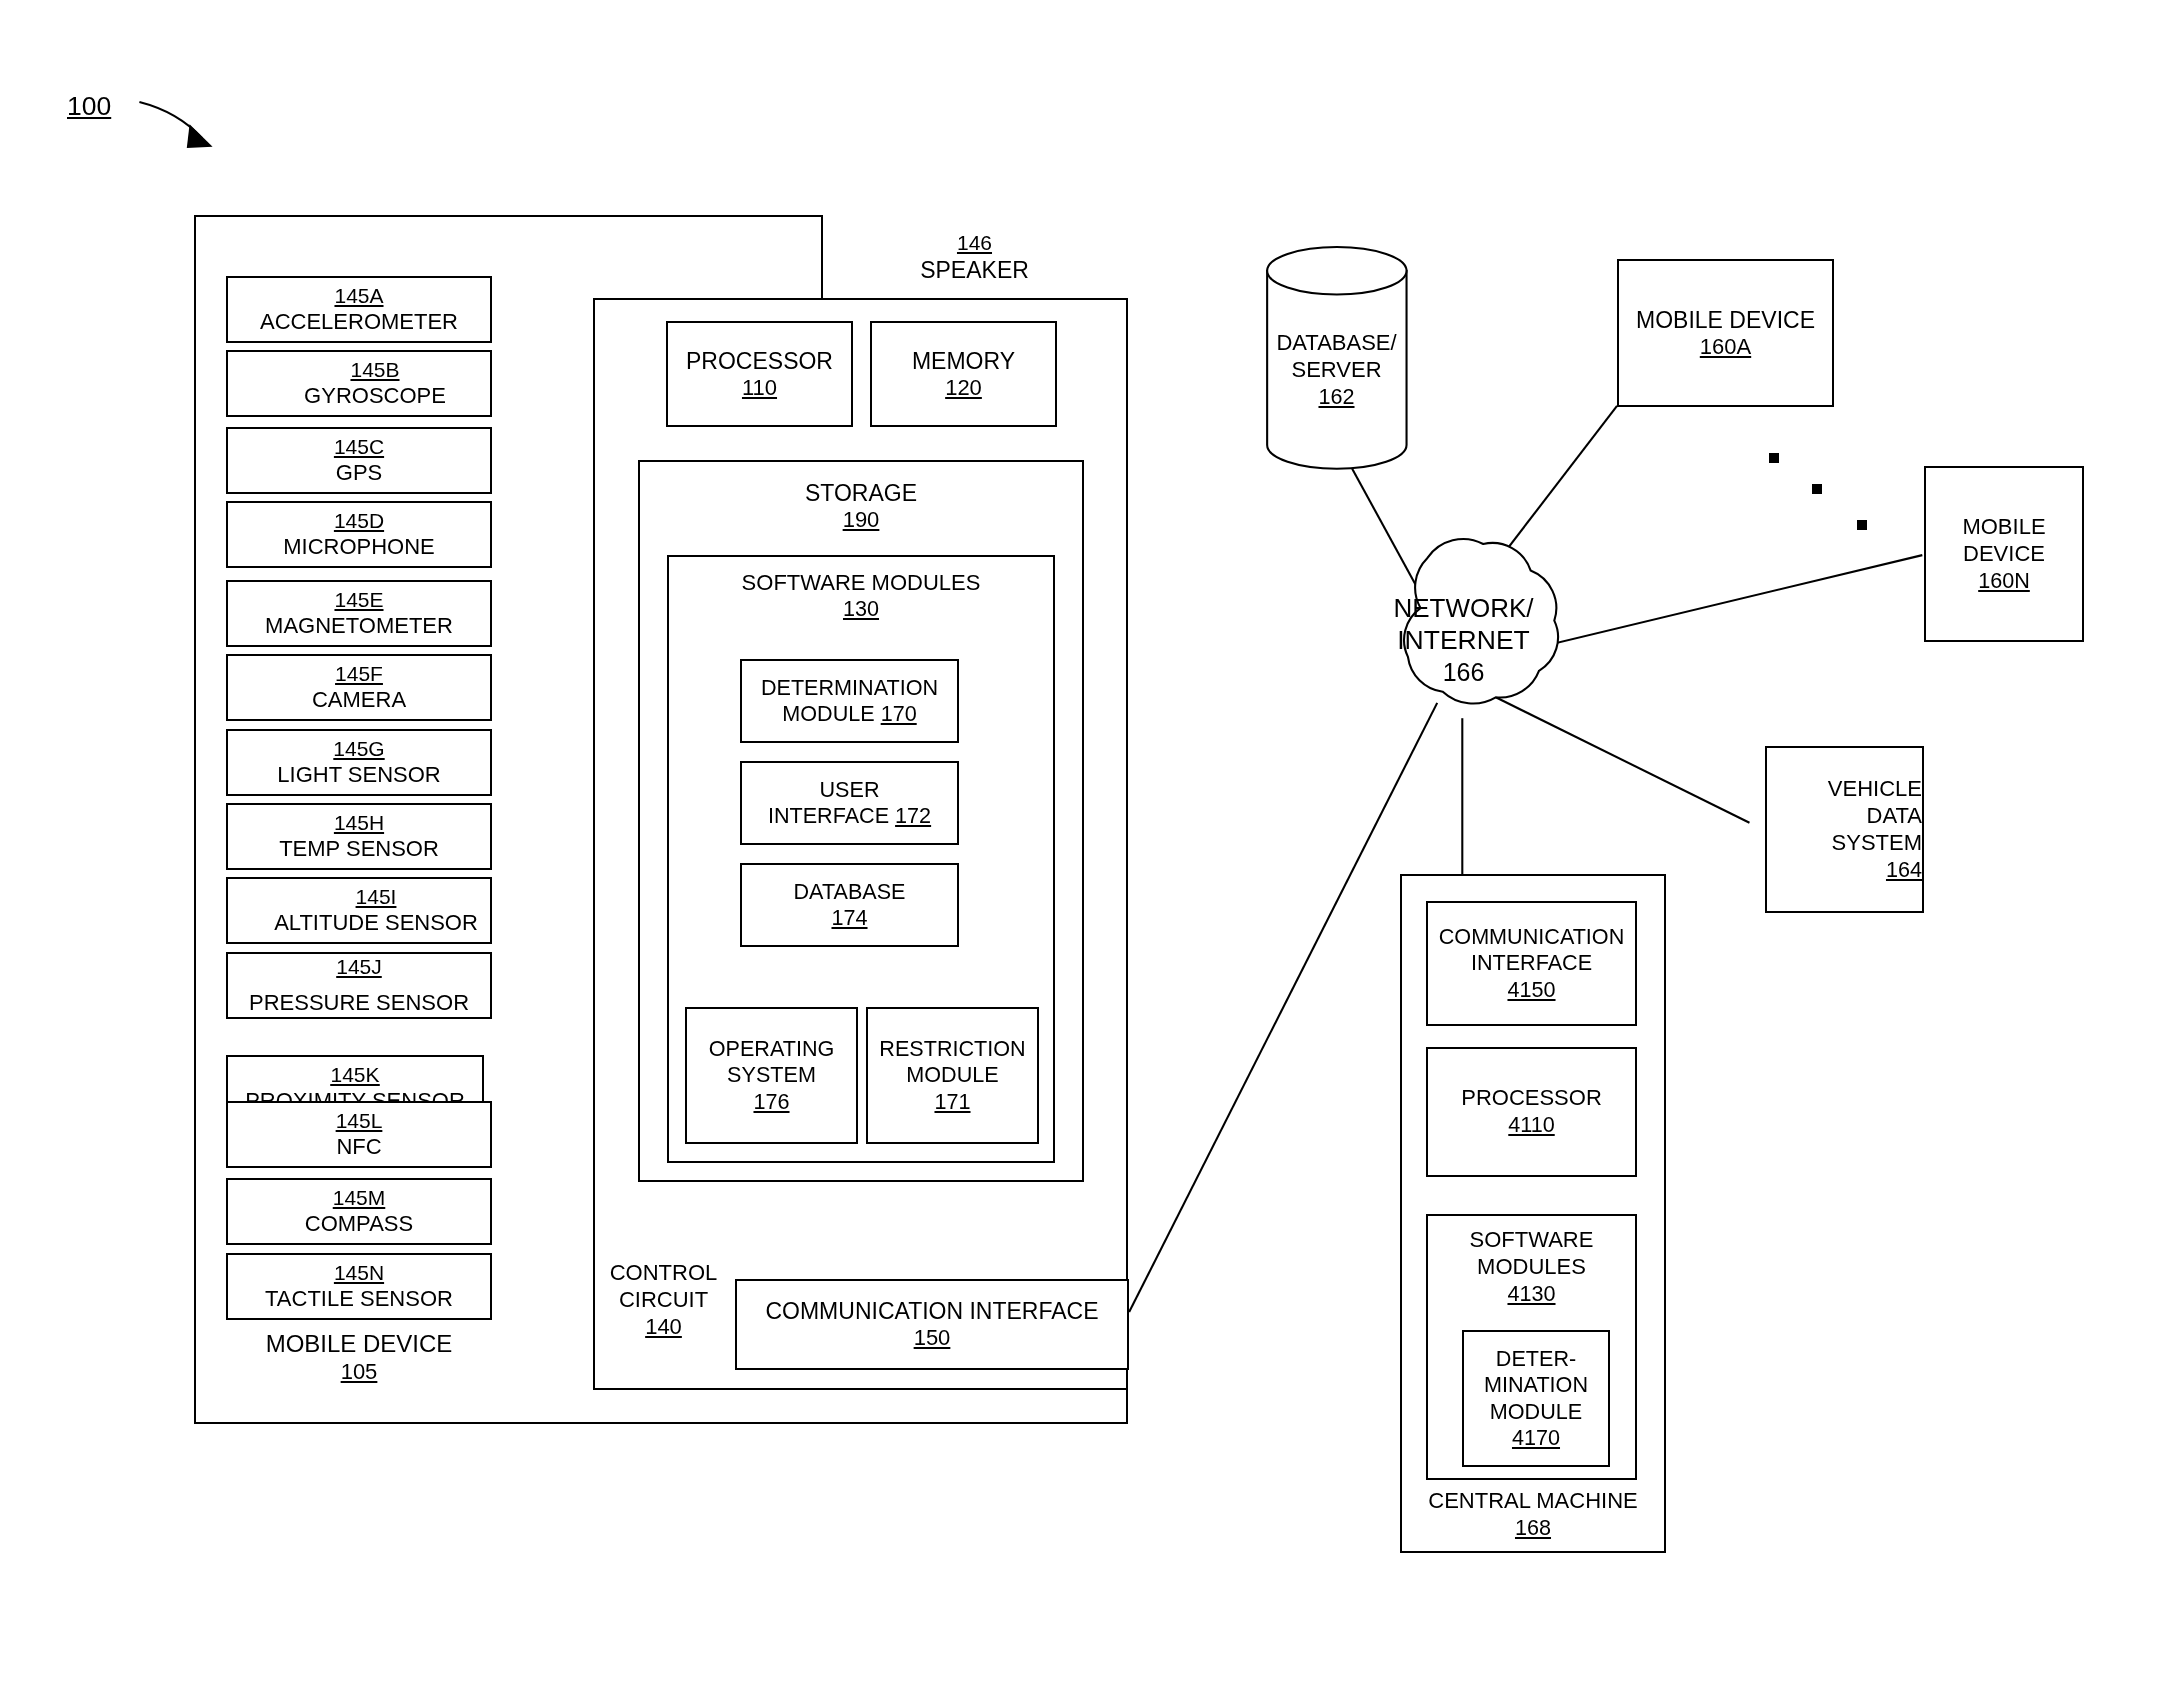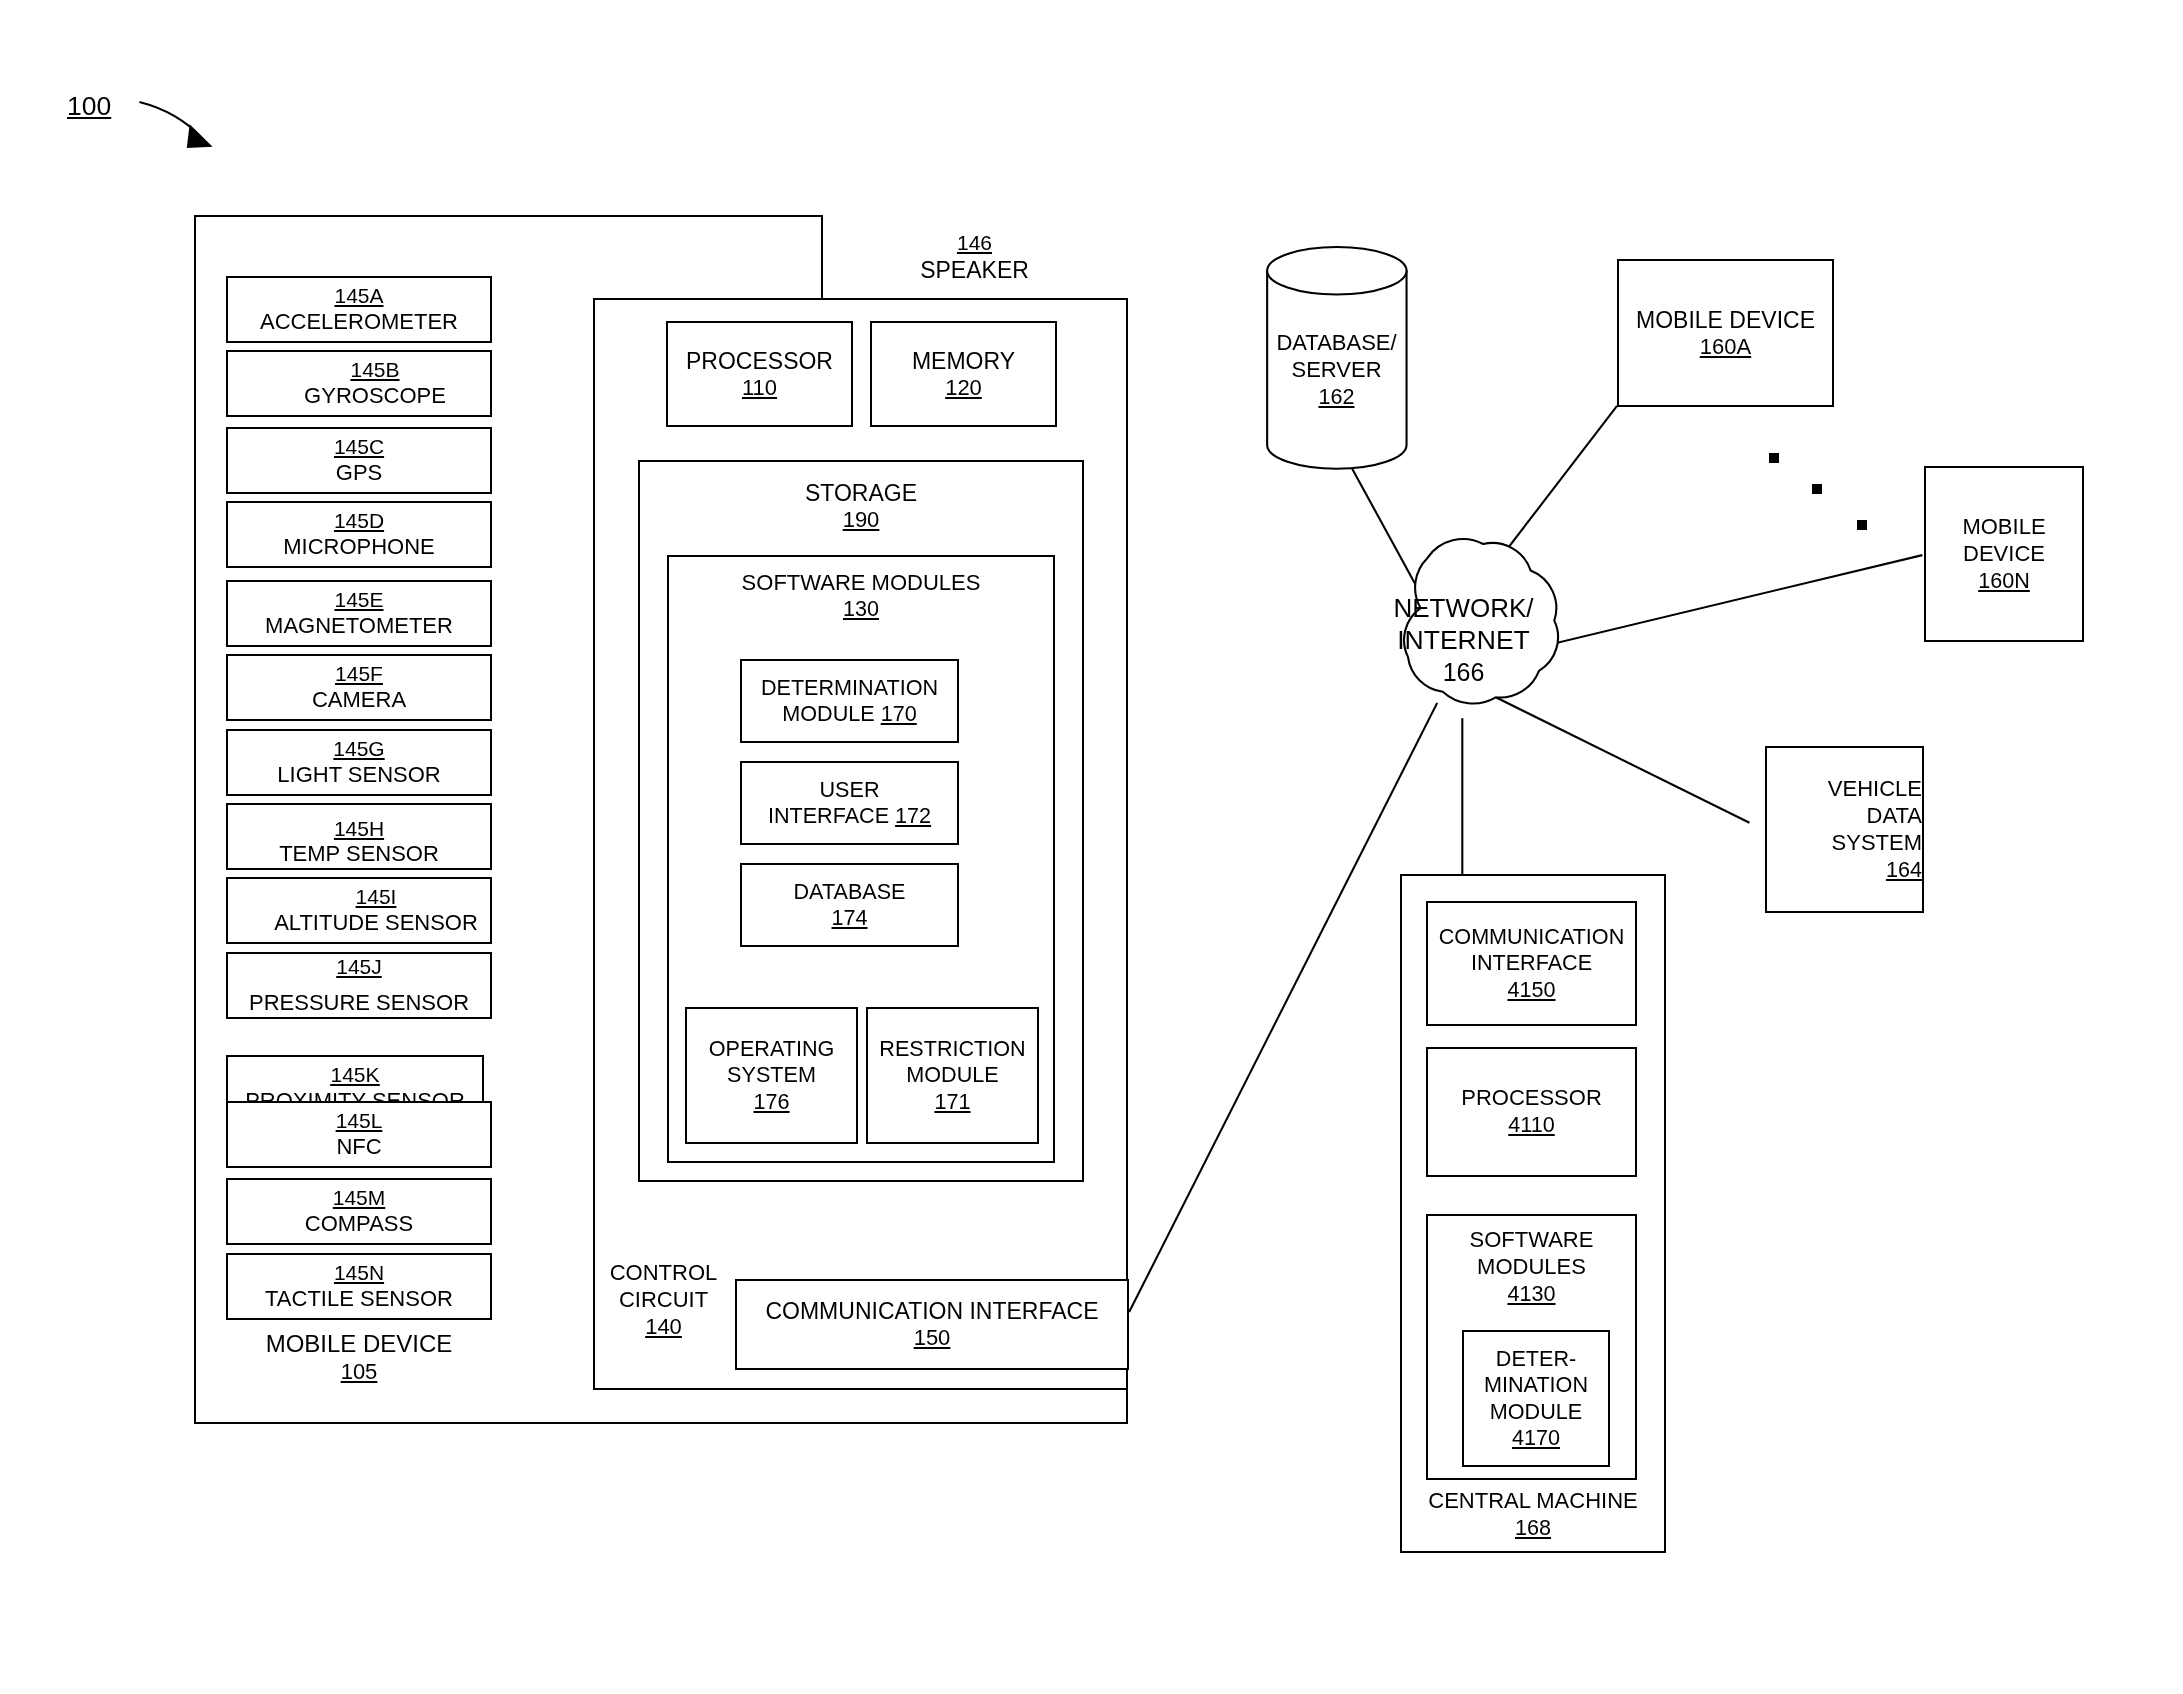--- a/index.html
+++ b/index.html
@@ -108,21 +108,21 @@
   <span class="f32">MAGNETOMETER</span>
 </div>
 <div class="box" style="left:226px;top:654px;width:266px;height:67px;">
   <span class="f30 u">145F</span>
   <span class="f32">CAMERA</span>
 </div>
 <div class="box" style="left:226px;top:729px;width:266px;height:67px;">
   <span class="f30 u">145G</span>
   <span class="f32">LIGHT SENSOR</span>
 </div>
-<div class="box" style="left:226px;top:803px;width:266px;height:67px;justify-content:flex-end;">
+<div class="box" style="left:226px;top:803px;width:266px;height:67px;">
   <span class="f30 u">145H</span>
   <span class="f32">TEMP SENSOR</span>
 </div>
 <div class="box" style="left:226px;top:877px;width:266px;height:67px;padding-left:34px;">
   <span class="f30 u">145I</span>
   <span class="f32">ALTITUDE SENSOR</span>
 </div>
 <div class="box" style="left:226px;top:952px;width:266px;height:67px;justify-content:space-between;">
   <span class="f30 u">145J</span>
   <span class="f32">PRESSURE SENSOR</span>

